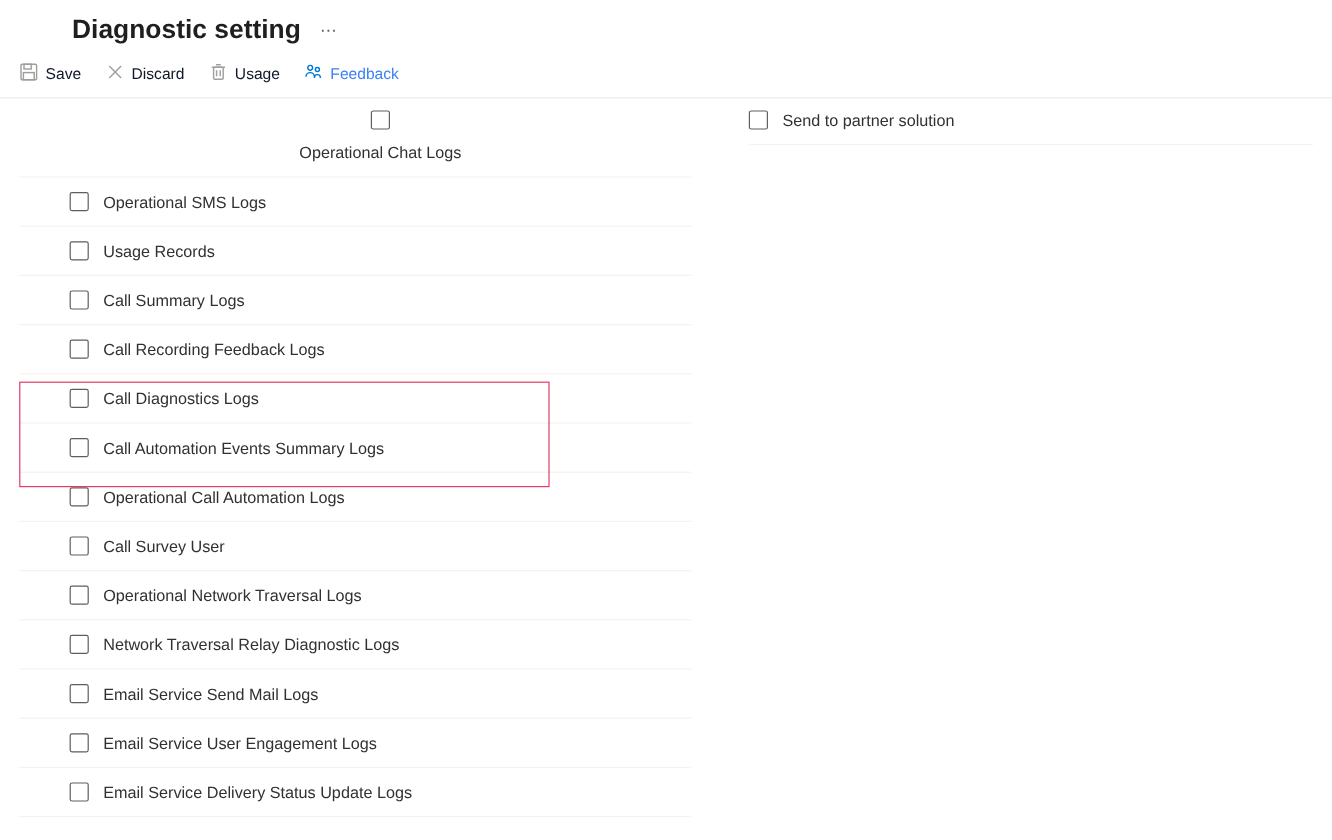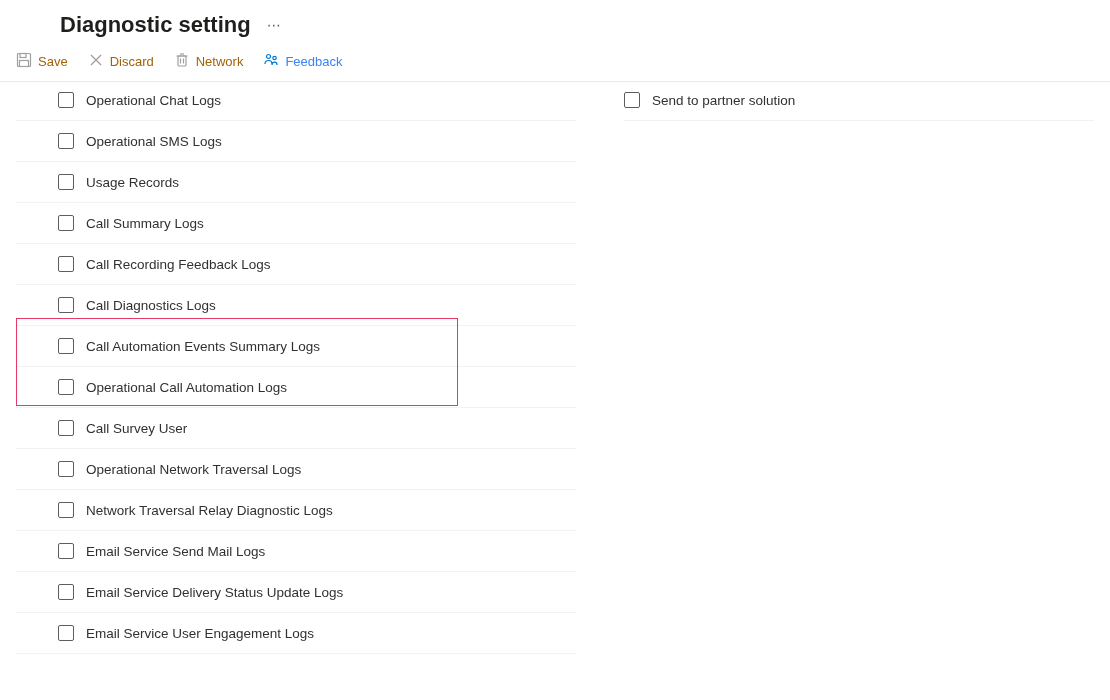--- a/index.html
+++ b/index.html
@@ -35,21 +35,21 @@
       display: flex;
       align-items: center;
       gap: 20px;
       border-bottom: 1px solid #edebe9;
     }
     .toolbar-btn {
       display: inline-flex;
       align-items: center;
       gap: 6px;
       font-size: 13px;
-      color: #a16207;
+      color: #0f172a;
       cursor: pointer;
       background: none;
       border: none;
       padding: 0;
     }
     .toolbar-btn.accent { color: #0078d4; }
     .toolbar-btn svg { width: 16px; height: 16px; }
     .content {
       display: flex;
       padding: 0 16px;
@@ -62,21 +62,21 @@
       flex: 1;
       padding-left: 48px;
     }
     .log-row {
       display: flex;
       align-items: center;
       gap: 12px;
       padding: 12px 0 12px 42px;
       border-bottom: 1px solid #f3f2f1;
     }
-    .log-row.first { padding-top: 10px; }
+    .log-row.first { padding-top: 10px; flex-direction: column; }
     .checkbox {
       width: 16px;
       height: 16px;
       border: 1px solid #605e5c;
       border-radius: 2px;
       background: #fff;
       flex-shrink: 0;
       cursor: pointer;
     }
     .log-label {
@@ -131,21 +131,21 @@
   <button class="toolbar-btn">
     <span>
       <svg viewBox="0 0 16 16" fill="none" stroke="#a19f9d" stroke-width="1.2">
           <rect x="4" y="4" width="8" height="10" rx="1"></rect>
           <line x1="2.5" y1="4" x2="13.5" y2="4"></line>
           <line x1="6" y1="2" x2="10" y2="2"></line>
           <line x1="6.5" y1="6.5" x2="6.5" y2="11.5"></line>
           <line x1="9.5" y1="6.5" x2="9.5" y2="11.5"></line>
         </svg>
     </span>
-    <span>Network</span>
+    <span>Usage</span>
   </button>
   <button class="toolbar-btn accent">
     <span>
       <svg viewBox="0 0 16 16" fill="none" stroke="#0078d4" stroke-width="1.2">
           <circle cx="5.5" cy="4.5" r="2"></circle>
           <path d="M2 12c0-2 1.6-3.5 3.5-3.5S9 10 9 12"></path>
           <circle cx="11.5" cy="6" r="1.7"></circle>
           <path d="M9 13c0-1.6 1.1-2.8 2.5-2.8S14 11.4 14 13"></path>
         </svg>
     </span>
@@ -200,25 +200,25 @@
     <div class="log-row">
       <div class="checkbox"></div>
       <span class="log-label">Network Traversal Relay Diagnostic Logs</span>
     </div>
     <div class="log-row">
       <div class="checkbox"></div>
       <span class="log-label">Email Service Send Mail Logs</span>
     </div>
     <div class="log-row">
       <div class="checkbox"></div>
+      <span class="log-label">Email Service User Engagement Logs</span>
+    </div>
+    <div class="log-row">
+      <div class="checkbox"></div>
       <span class="log-label">Email Service Delivery Status Update Logs</span>
-    </div>
-    <div class="log-row">
-      <div class="checkbox"></div>
-      <span class="log-label">Email Service User Engagement Logs</span>
     </div>
   </div>
 
   <div class="right-col">
     <div class="partner-row">
       <div class="checkbox"></div>
       <span class="log-label">Send to partner solution</span>
     </div>
   </div>
 </div>

